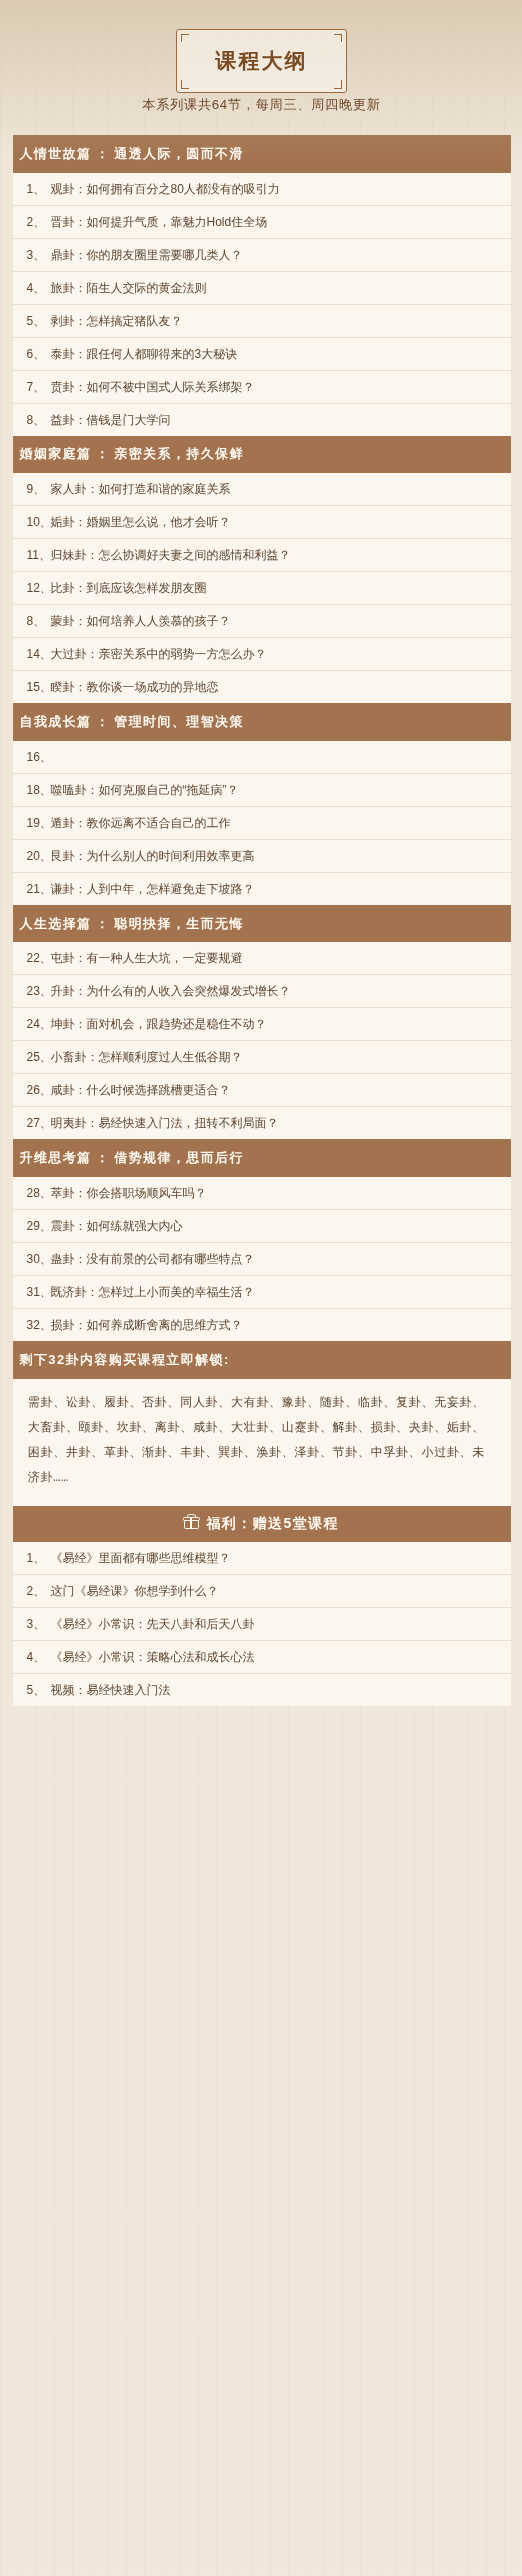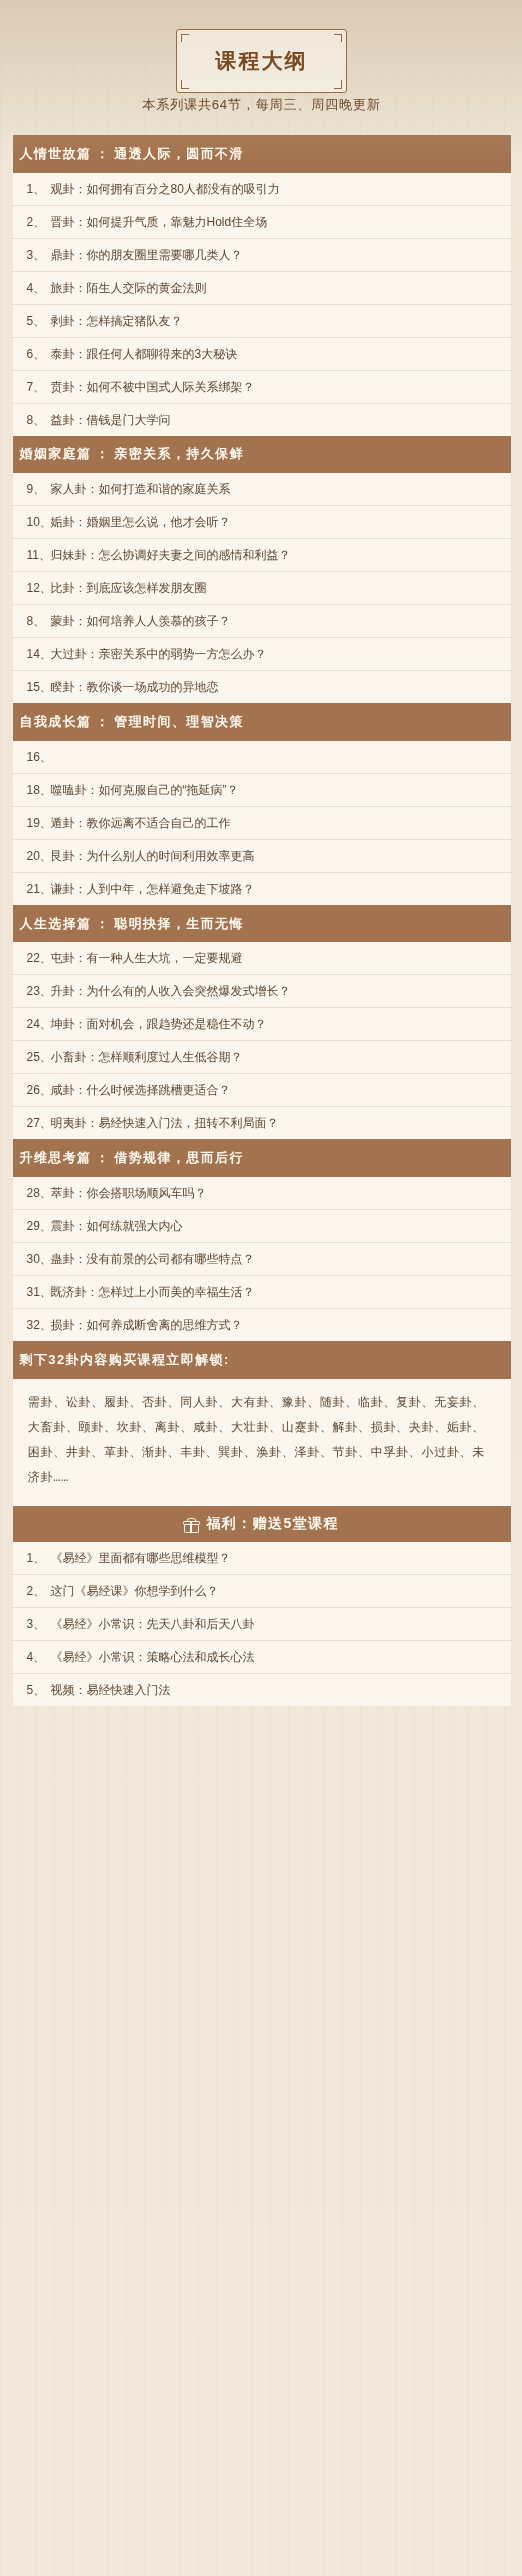--- a/index.html
+++ b/index.html
@@ -109,21 +109,21 @@
 
   .bonus-head {
     background: #a3734f;
     color: #fffaf2;
     text-align: center;
     font-size: 14px;
     font-weight: bold;
     letter-spacing: 1.4px;
     padding: 9px 7px;
     display: flex;
-    align-items: flex-end;
+    align-items: flex-start;
     justify-content: center;
     gap: 7px;
   }
   .gift-icon {
     display: inline-block;
     width: 15.3px; height: 14px;
     position: relative;
   }
   .gift-icon .box {
     position: absolute; left: 0; bottom: 0;

